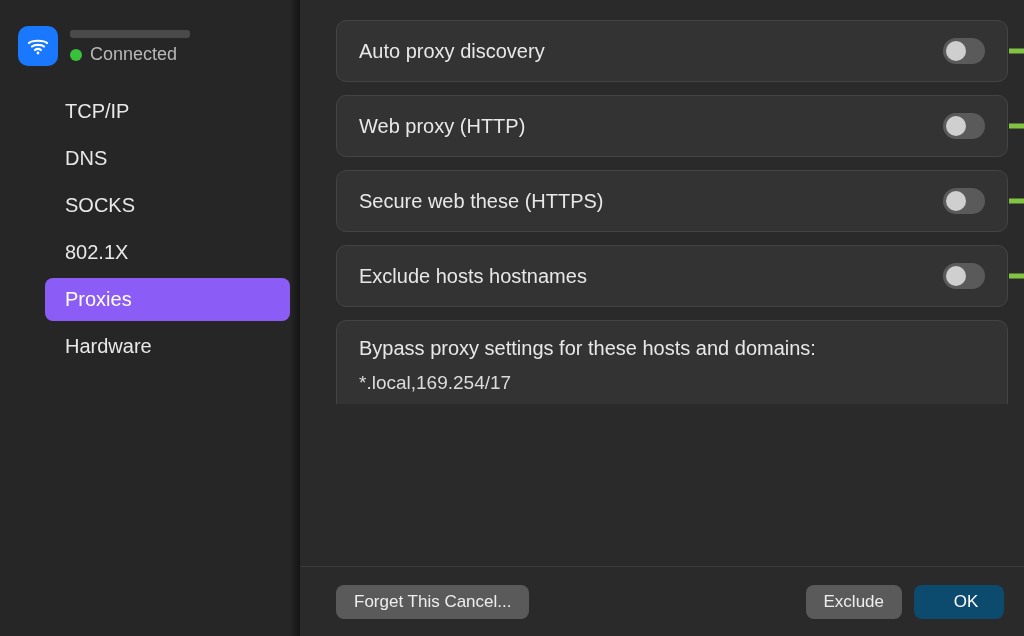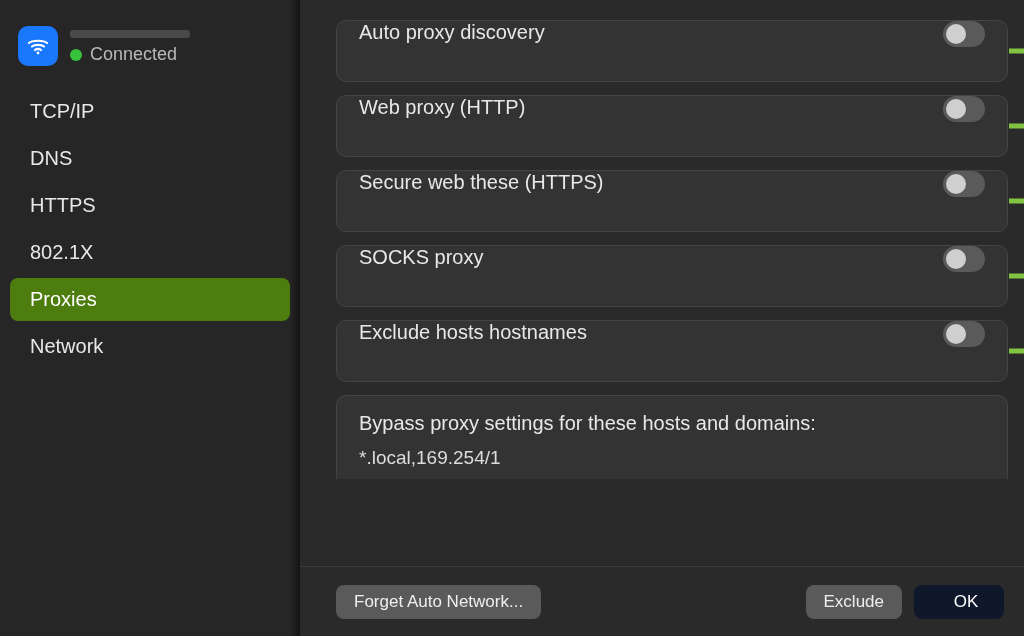--- a/index.html
+++ b/index.html
@@ -44,31 +44,31 @@
   .net-name-redacted {
     width: 120px; height: 8px; border-radius: 3px; background: #4a4a4a;
     margin-top: 4px;
   }
   .status-row { display: flex; align-items: center; gap: 8px; }
   .status-dot {
     width: 12px; height: 12px; border-radius: 50%; background: #38c13a;
   }
   .status-text { color: #b8b8b8; font-size: 18px; }
 
-  .side-items { display: flex; flex-direction: column; }
+  .side-items { display: flex; flex-direction: column; margin-left: 35px; }
   .side-item {
     padding: 10px 20px;
     font-size: 20px;
     color: #e8e8e8;
     cursor: pointer;
     border-radius: 8px;
     margin: 2px 10px;
   }
   .side-item.selected {
-    background: #4d7c0f;
+    background: #8b5cf6;
     color: #fff;
   }
 
   
   .main {
     flex: 1;
     height: 100%;
     display: flex;
     flex-direction: column;
   }
@@ -78,20 +78,21 @@
     overflow: hidden;
     position: relative;
   }
   .rows { display: flex; flex-direction: column; gap: 13px; }
   .row {
     background: #333333;
     border: 1px solid #444;
     border-radius: 10px;
     height: 62px;
     display: flex;
+    align-items: center;
     padding: 0 22px;
     justify-content: space-between;
     position: relative;
   }
   .row-label { font-size: 20px; color: #e8e8e8; }
 
   
   .arrow {
     position: absolute;
     left: 672px;
@@ -144,21 +145,21 @@
   .btn {
     height: 34px;
     padding: 0 18px;
     border-radius: 8px;
     border: none;
     font-size: 17px;
     cursor: pointer;
     display: inline-flex; align-items: center; justify-content: center;
   }
   .btn-grey { background: #5a5a5a; color: #eee; }
-  .btn-red  { background: #0f172a; color: #fff; min-width: 90px; padding-left: 32px; }
+  .btn-red  { background: #0c4a6e; color: #fff; min-width: 90px; padding-left: 32px; }
 </style>
 </head>
 <body>
 
 <div class="sidebar">
   <div class="net-header">
     <div class="wifi-icon-wrap">
       <svg viewBox="0 0 24 24" fill="none" stroke="#fff" stroke-width="2.2" stroke-linecap="round">
         <path d="M3 9 C6 6 18 6 21 9"></path>
         <path d="M6 12.5 C8.5 10.2 15.5 10.2 18 12.5"></path>
@@ -171,24 +172,24 @@
       <div class="status-row">
         <span class="status-dot"></span>
         <span class="status-text">Connected</span>
       </div>
     </div>
   </div>
 
   <div class="side-items">
     <div class="side-item"><span>TCP/IP</span></div>
     <div class="side-item"><span>DNS</span></div>
-    <div class="side-item"><span>HTTPS</span></div>
+    <div class="side-item"><span>SOCKS</span></div>
     <div class="side-item"><span>802.1X</span></div>
     <div class="side-item selected"><span>Proxies</span></div>
-    <div class="side-item"><span>Network</span></div>
+    <div class="side-item"><span>Hardware</span></div>
   </div>
 </div>
 
 <div class="main">
   <div class="content">
 
     <div class="rows">
 
       <div class="row">
         <span class="row-label">Auto proxy discovery</span>
@@ -217,50 +218,40 @@
         <span class="row-label">Secure web these (HTTPS)</span>
         <span class="arrow">
           <svg width="150" height="20">
               <line x1="0" y1="10" x2="138" y2="10" stroke="#82c341" stroke-width="5"></line>
               <polygon points="150,10 134,3 134,17" fill="#82c341"></polygon>
             </svg>
         </span>
         <div class="toggle"></div>
       </div>
 
-      <div class="row">
-        <span class="row-label">SOCKS proxy</span>
-        <span class="arrow">
-          <svg width="150" height="20">
-              <line x1="0" y1="10" x2="138" y2="10" stroke="#82c341" stroke-width="5"></line>
-              <polygon points="150,10 134,3 134,17" fill="#82c341"></polygon>
-            </svg>
-        </span>
-        <div class="toggle"></div>
-      </div>
 
       <div class="row">
         <span class="row-label">Exclude hosts hostnames</span>
         <span class="arrow">
           <svg width="150" height="20">
               <line x1="0" y1="10" x2="138" y2="10" stroke="#82c341" stroke-width="5"></line>
               <polygon points="150,10 134,3 134,17" fill="#82c341"></polygon>
             </svg>
         </span>
         <div class="toggle"></div>
       </div>
 
     </div>
 
     <div class="bypass">
       <div class="bypass-title">Bypass proxy settings for these hosts and domains:</div>
-      <div class="bypass-value">*.local,169.254/1</div>
+      <div class="bypass-value">*.local,169.254/17</div>
     </div>
 
   </div>
 
   <div class="footer">
-    <button class="btn btn-grey">Forget Auto Network...</button>
+    <button class="btn btn-grey">Forget This Cancel...</button>
     <div class="spacer"></div>
     <button class="btn btn-grey">Exclude</button>
     <button class="btn btn-red">OK</button>
   </div>
 </div>
 
 </body></html>

